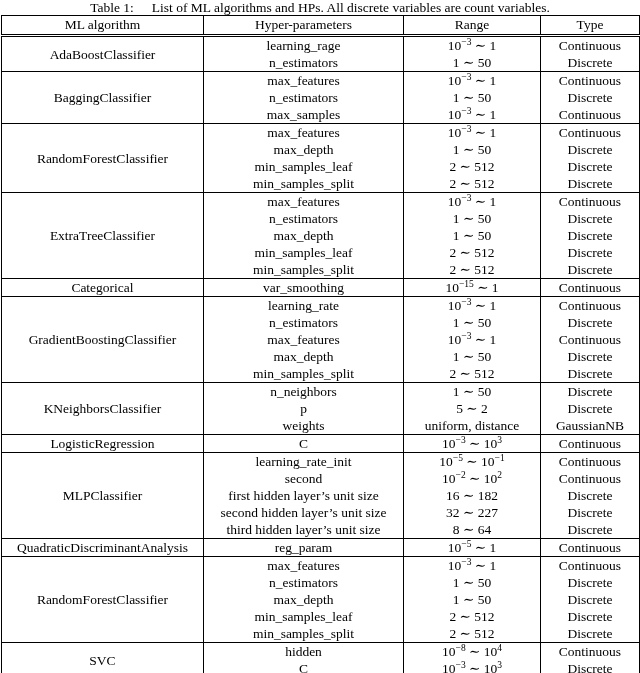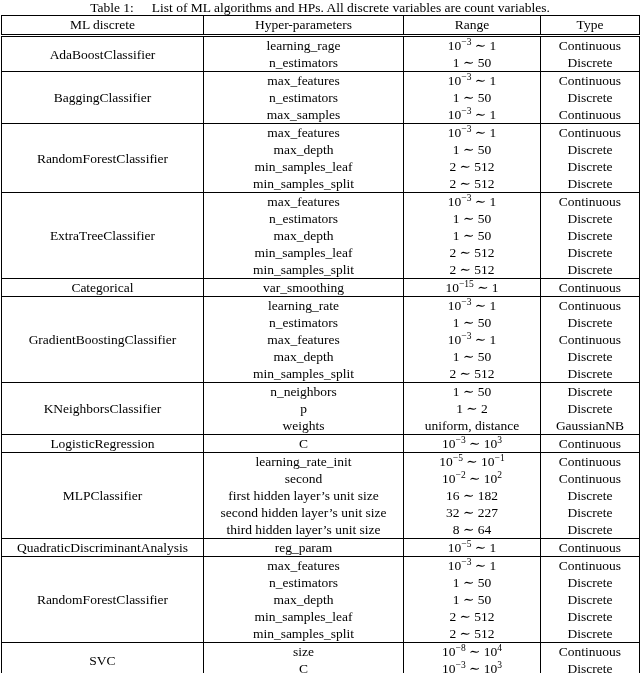--- a/index.html
+++ b/index.html
@@ -73,21 +73,21 @@
 
   <table class="hp-table">
     <colgroup>
       <col class="c1">
         <col class="c2">
         <col class="c3">
         <col class="c4">
     </colgroup>
     <thead>
       <tr>
-        <th>ML discrete</th>
+        <th>ML algorithm</th>
         <th>Hyper-parameters</th>
         <th>Range</th>
         <th>Type</th>
       </tr>
     </thead>
     <tbody>
         <tr class="group-first">
           <td rowspan="2">AdaBoostClassifier</td>
           <td>learning_rage</td>
           <td>10<sup>−3</sup> ∼ 1</td>
@@ -194,21 +194,21 @@
           <td>Discrete</td>
         </tr>
         <tr class="group-first">
           <td rowspan="3">KNeighborsClassifier</td>
           <td>n_neighbors</td>
           <td>1 ∼ 50</td>
           <td>Discrete</td>
         </tr>
         <tr>
           <td>p</td>
-          <td>1 ∼ 2</td>
+          <td>5 ∼ 2</td>
           <td>Discrete</td>
         </tr>
         <tr>
           <td>weights</td>
           <td>uniform, distance</td>
           <td>GaussianNB</td>
         </tr>
         <tr class="group-first">
           <td rowspan="1">LogisticRegression</td>
           <td>C</td>
@@ -268,21 +268,21 @@
           <td>2 ∼ 512</td>
           <td>Discrete</td>
         </tr>
         <tr>
           <td>min_samples_split</td>
           <td>2 ∼ 512</td>
           <td>Discrete</td>
         </tr>
         <tr class="group-first">
           <td rowspan="2">SVC</td>
-          <td>size</td>
+          <td>hidden</td>
           <td>10<sup>−8</sup> ∼ 10<sup>4</sup></td>
           <td>Continuous</td>
         </tr>
         <tr>
           <td>C</td>
           <td>10<sup>−3</sup> ∼ 10<sup>3</sup></td>
           <td>Discrete</td>
         </tr>
       </tbody>
   </table>

